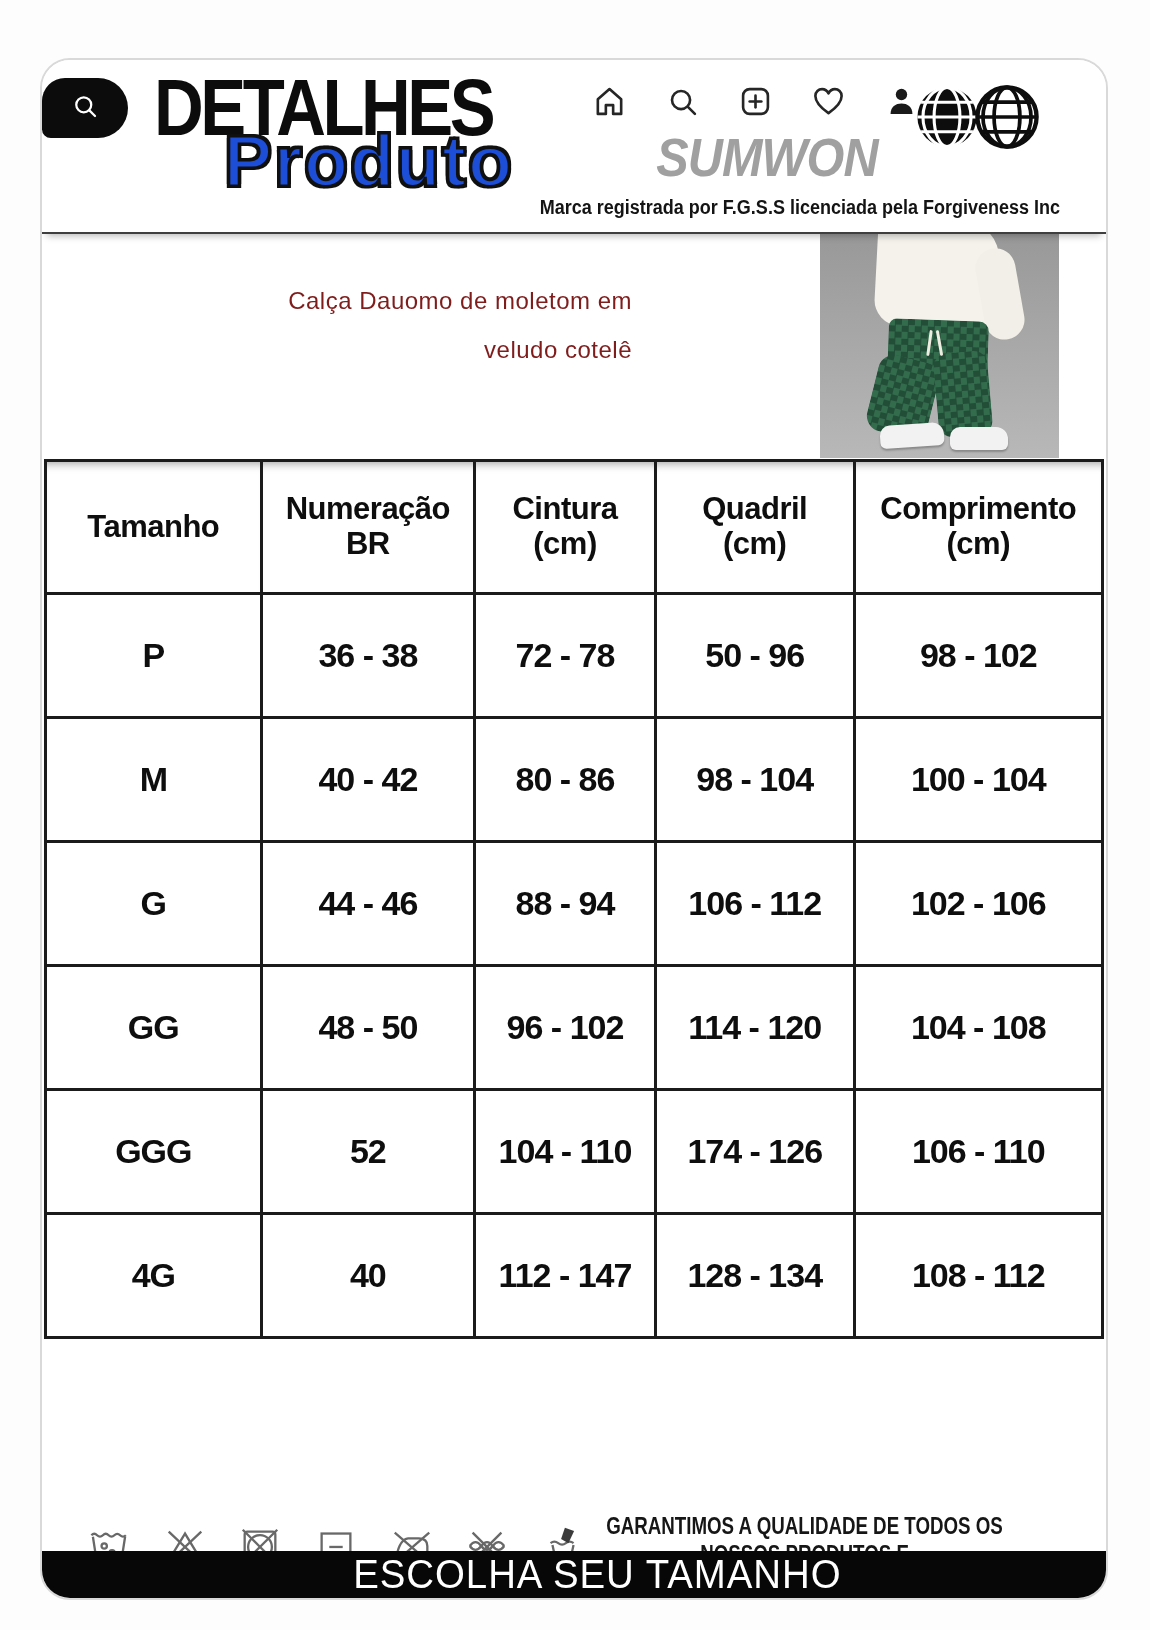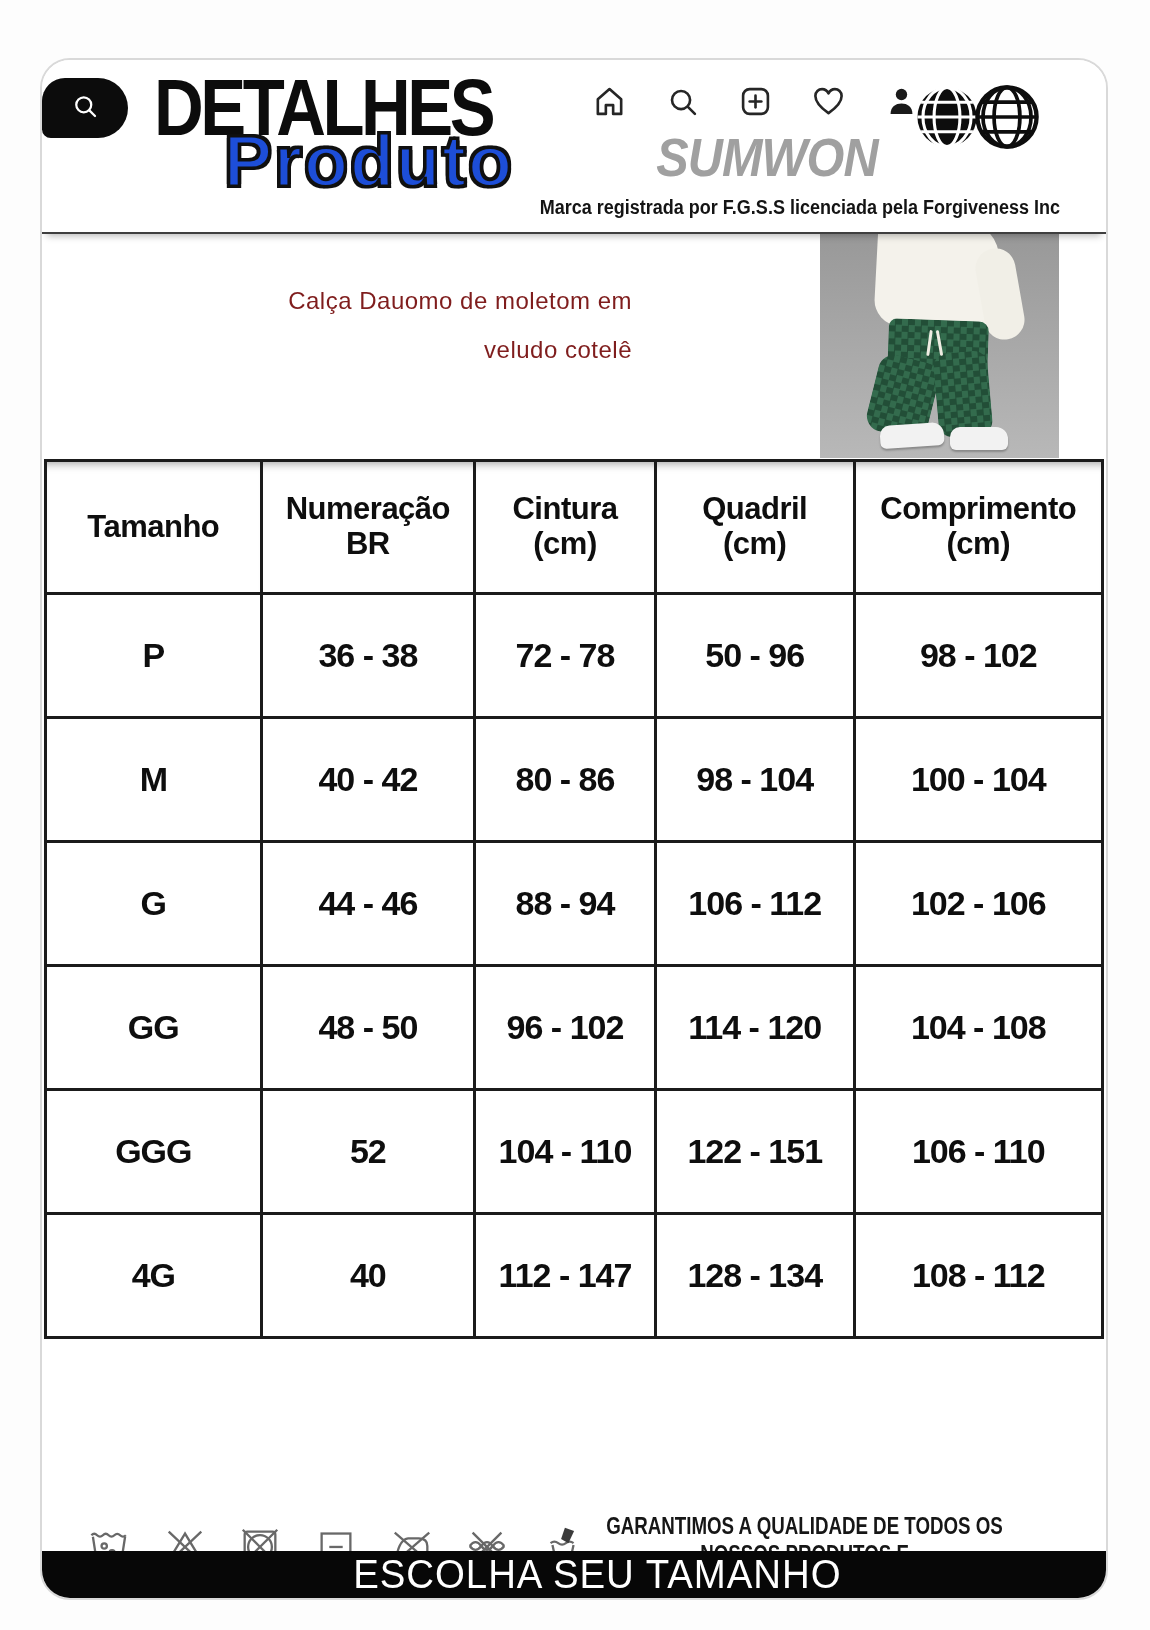--- a/index.html
+++ b/index.html
@@ -244,21 +244,21 @@
           <td>GG</td>
           <td>48 - 50</td>
           <td>96 - 102</td>
           <td>114 - 120</td>
           <td>104 - 108</td>
         </tr>
         <tr>
           <td>GGG</td>
           <td>52</td>
           <td>104 - 110</td>
-          <td>122 - 151</td>
+          <td>174 - 126</td>
           <td>106 - 110</td>
         </tr>
         <tr>
           <td>4G</td>
           <td>40</td>
           <td>112 - 147</td>
           <td>128 - 134</td>
           <td>108 - 112</td>
         </tr>
       </tbody>

